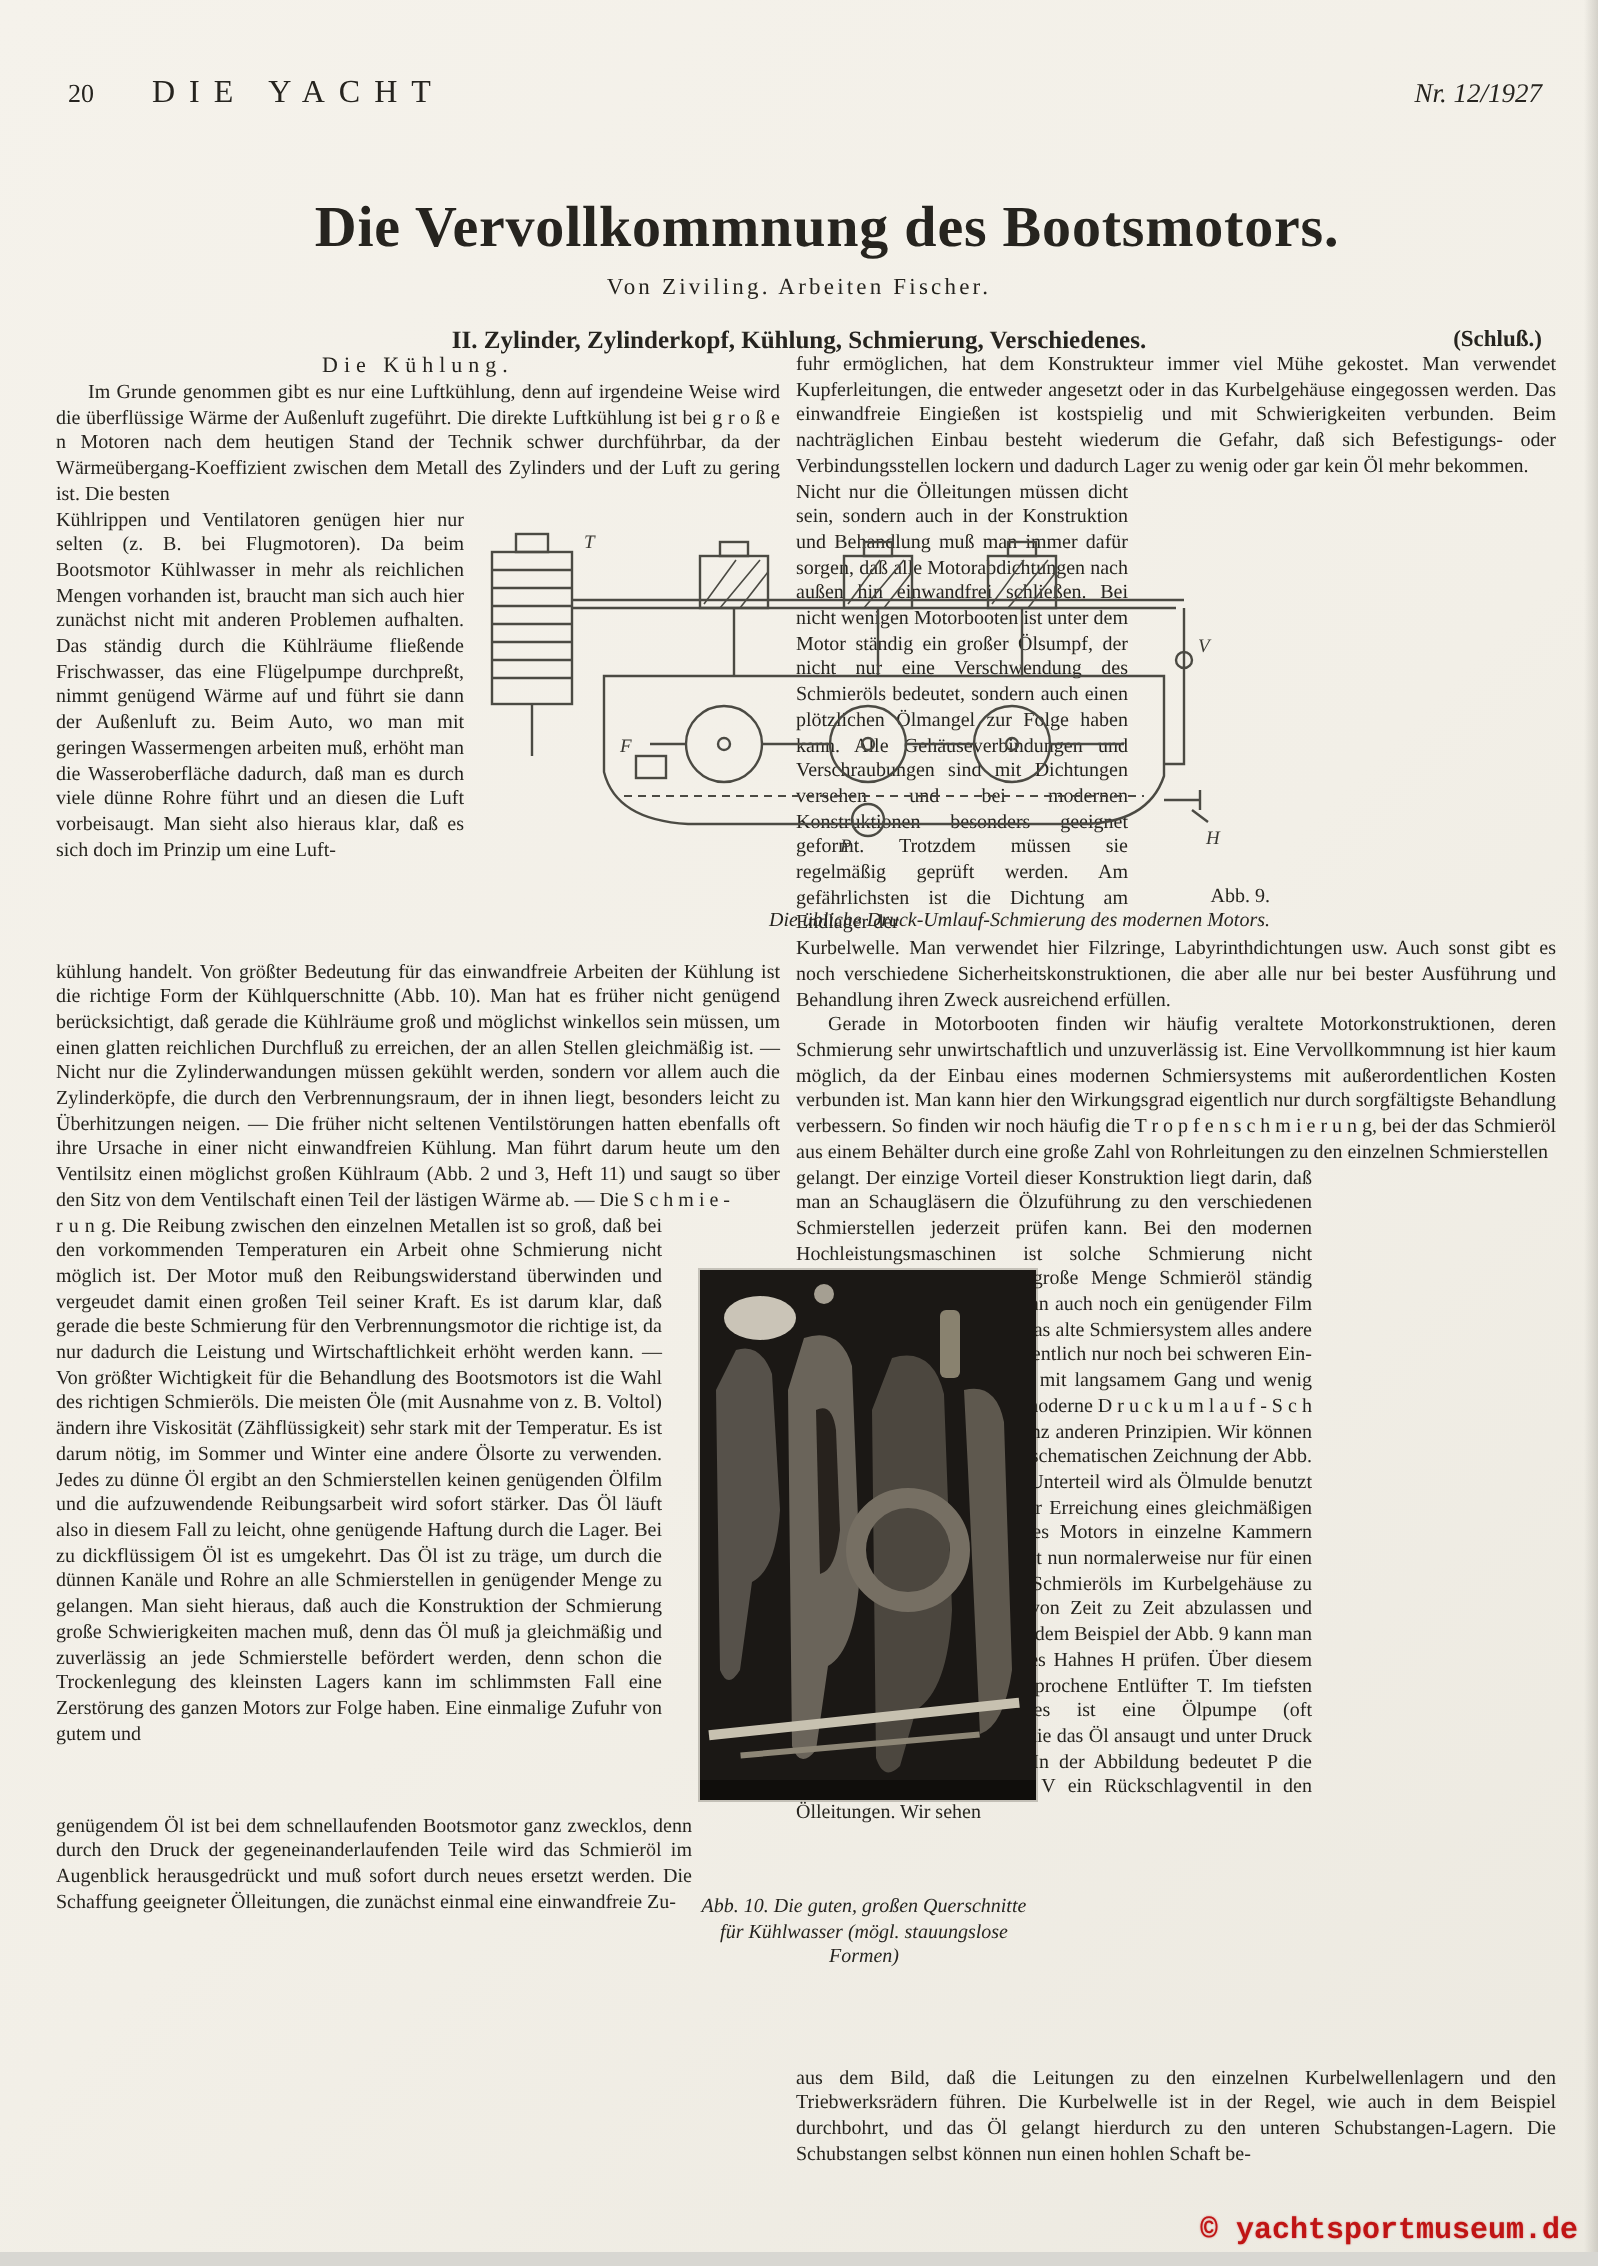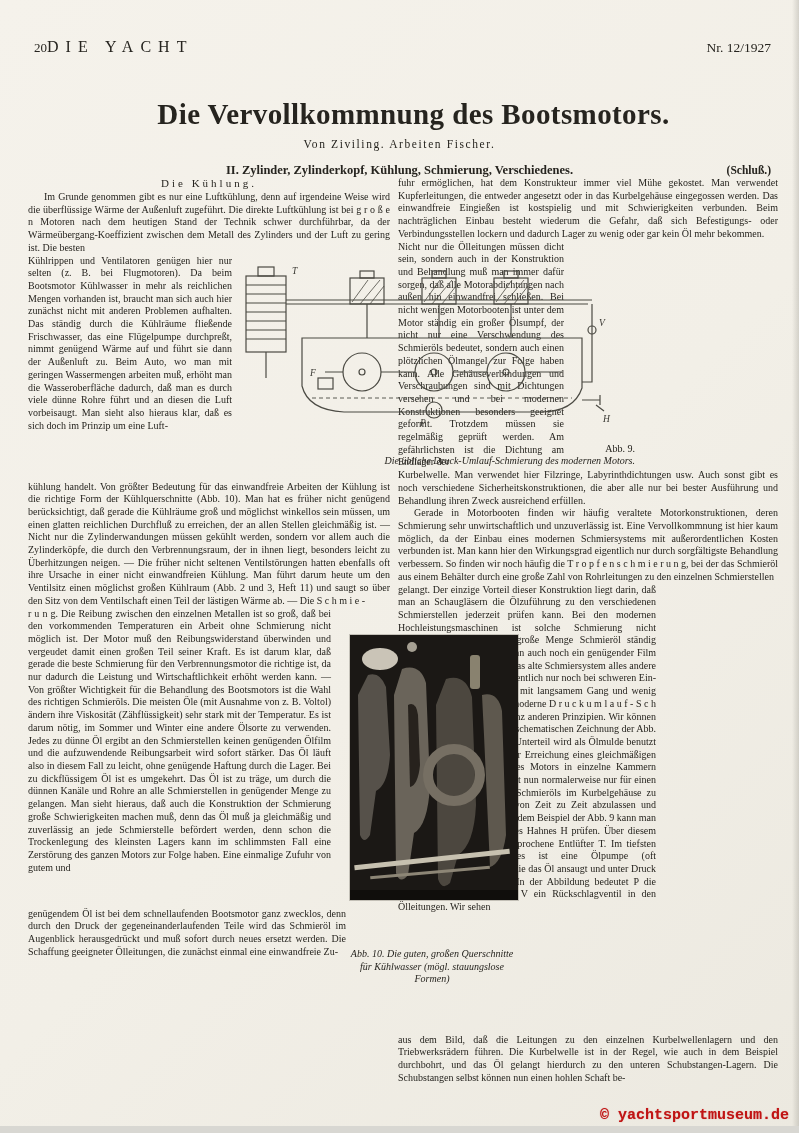--- a/index.html
+++ b/index.html
@@ -5,24 +5,24 @@
   html,body{margin:0;padding:0;background:#e9e7e1;}
   .page{
     position:relative;width:799px;height:1133px;overflow:hidden;
     background:linear-gradient(135deg,#f5f2eb 0%,#f2efe7 55%,#ece9e0 100%);
     font-family:"Liberation Serif",serif;color:#26241f;
   }
   .scan-edge-bottom{position:absolute;left:0;right:0;bottom:0;height:7px;background:#d8d7d2;}
   .scan-edge-right{position:absolute;top:0;right:0;width:7px;height:100%;
     background:linear-gradient(to right,rgba(0,0,0,0),rgba(120,118,110,.25));}
   
-  .header{position:absolute;top:38px;left:34px;right:28px;display:flex;align-items:baseline;}
+  .header{position:absolute;top:38px;left:34px;right:28px;display:flex;align-items:baseline;gap:29px;}
   .pageno{font-size:13px;}
   .journal{flex:1;text-align:left;font-size:16px;letter-spacing:7px;}
-  .issue{font-size:13.5px;}
+  .issue{font-size:13.5px;font-style:italic;}
   
   .title-block{position:absolute;top:98px;left:0;right:0;text-align:center;}
   .art-title{margin:0;font-size:29px;font-weight:bold;letter-spacing:.4px;padding-left:28px;}
   .byline{margin-top:7px;font-size:11.5px;letter-spacing:1.6px;}
   .section-row{position:relative;margin-top:13px;font-size:12.5px;font-weight:bold;}
   .schluss{position:absolute;right:28px;top:1px;font-size:11.5px;font-weight:bold;}
   
   .columns{position:absolute;top:177px;left:28px;width:750px;display:flex;gap:8px;}
   .col-left{width:362px;flex:none;}
   .col-right{width:380px;flex:none;}

